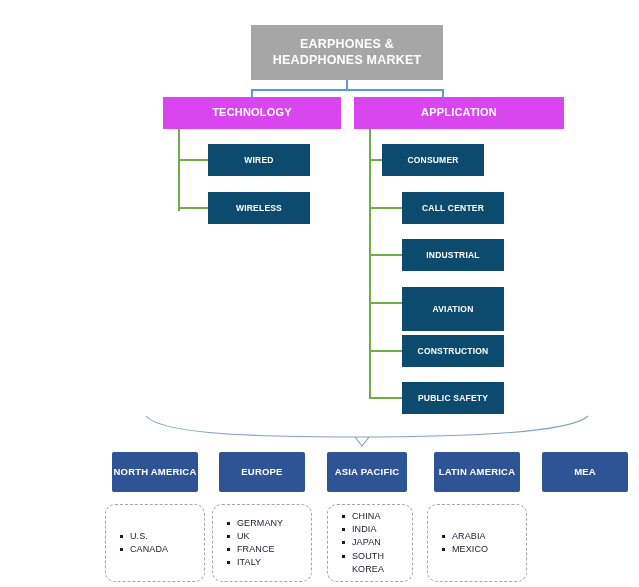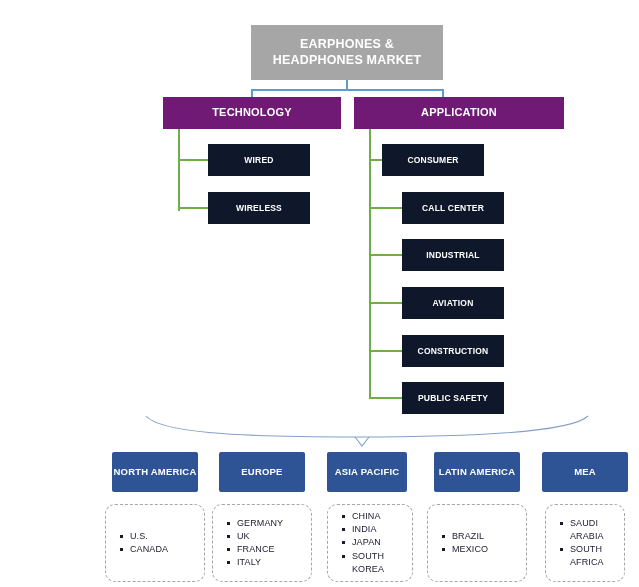--- a/index.html
+++ b/index.html
@@ -29,26 +29,26 @@
     letter-spacing: 0.2px;
     line-height: 1.25;
   }
   .root-node {
     background: #a6a6a6;
     font-size: 12.5px;
     font-weight: bold;
     padding: 4px 8px;
   }
   .cat-node {
-    background: #701a75;
+    background: #d946ef;
     font-size: 11px;
     font-weight: bold;
   }
   .leaf-node {
-    background: #0f172a;
+    background: #0c4a6e;
     font-size: 8.5px;
     font-weight: bold;
   }
   .region-node {
     background: #2e5496;
     border-radius: 2px;
     font-size: 9.5px;
     font-weight: bold;
   }
   .region-list {
@@ -144,21 +144,21 @@
 
   <div class="node leaf-node" style="left:382px; top:144px; width:102px; height:32px;">
     <span>CONSUMER</span>
   </div>
   <div class="node leaf-node" style="left:402px; top:192px; width:102px; height:32px;">
     <span>CALL CENTER</span>
   </div>
   <div class="node leaf-node" style="left:402px; top:239px; width:102px; height:32px;">
     <span>INDUSTRIAL</span>
   </div>
-  <div class="node leaf-node" style="left:402px; top:287px; width:102px; height:32px;">
+  <div class="node leaf-node" style="left:402px; top:287px; width:102px; height:44px;">
     <span>AVIATION</span>
   </div>
   <div class="node leaf-node" style="left:402px; top:335px; width:102px; height:32px;">
     <span>CONSTRUCTION</span>
   </div>
   <div class="node leaf-node" style="left:402px; top:382px; width:102px; height:32px;">
     <span>PUBLIC SAFETY</span>
   </div>
 
   <svg class="brace" viewBox="0 0 639 587">
@@ -202,25 +202,19 @@
     <ul>
       <li>CHINA</li>
       <li>INDIA</li>
       <li>JAPAN</li>
       <li>SOUTH KOREA</li>
     </ul>
   </div>
 
   <div class="region-list" style="left:427px; top:504px; width:100px; height:78px;">
     <ul>
-      <li>BRAZIL</li>
+      <li>ARABIA</li>
       <li>MEXICO</li>
     </ul>
   </div>
 
-  <div class="region-list" style="left:545px; top:504px; width:80px; height:78px;">
-    <ul>
-      <li>SAUDI ARABIA</li>
-      <li>SOUTH AFRICA</li>
-    </ul>
-  </div>
 
 </div>
 
 </body></html>

